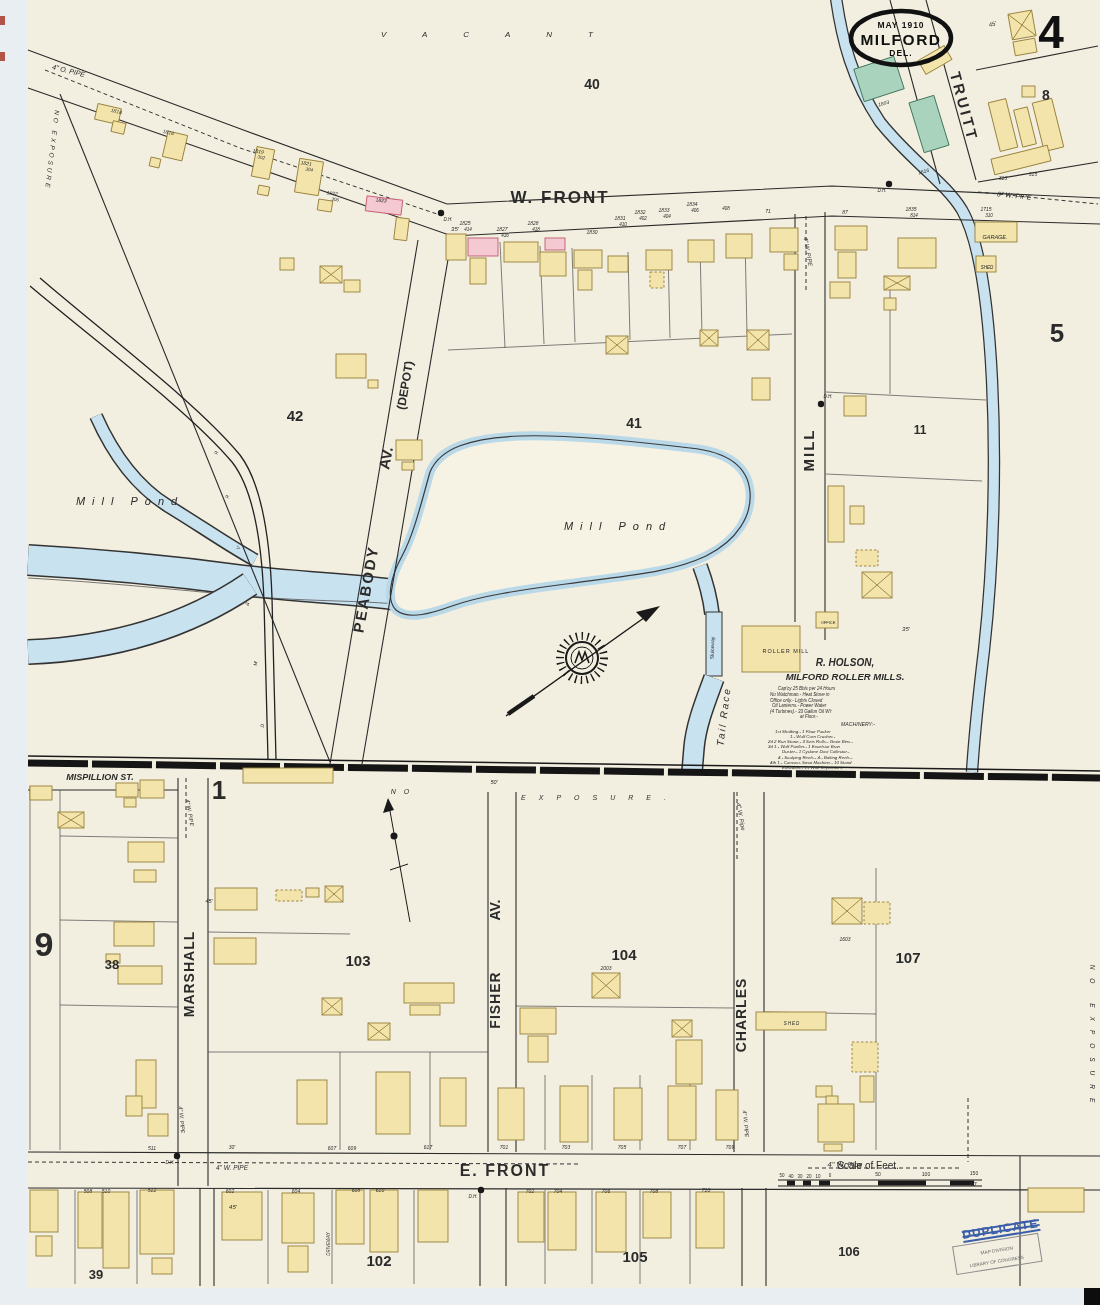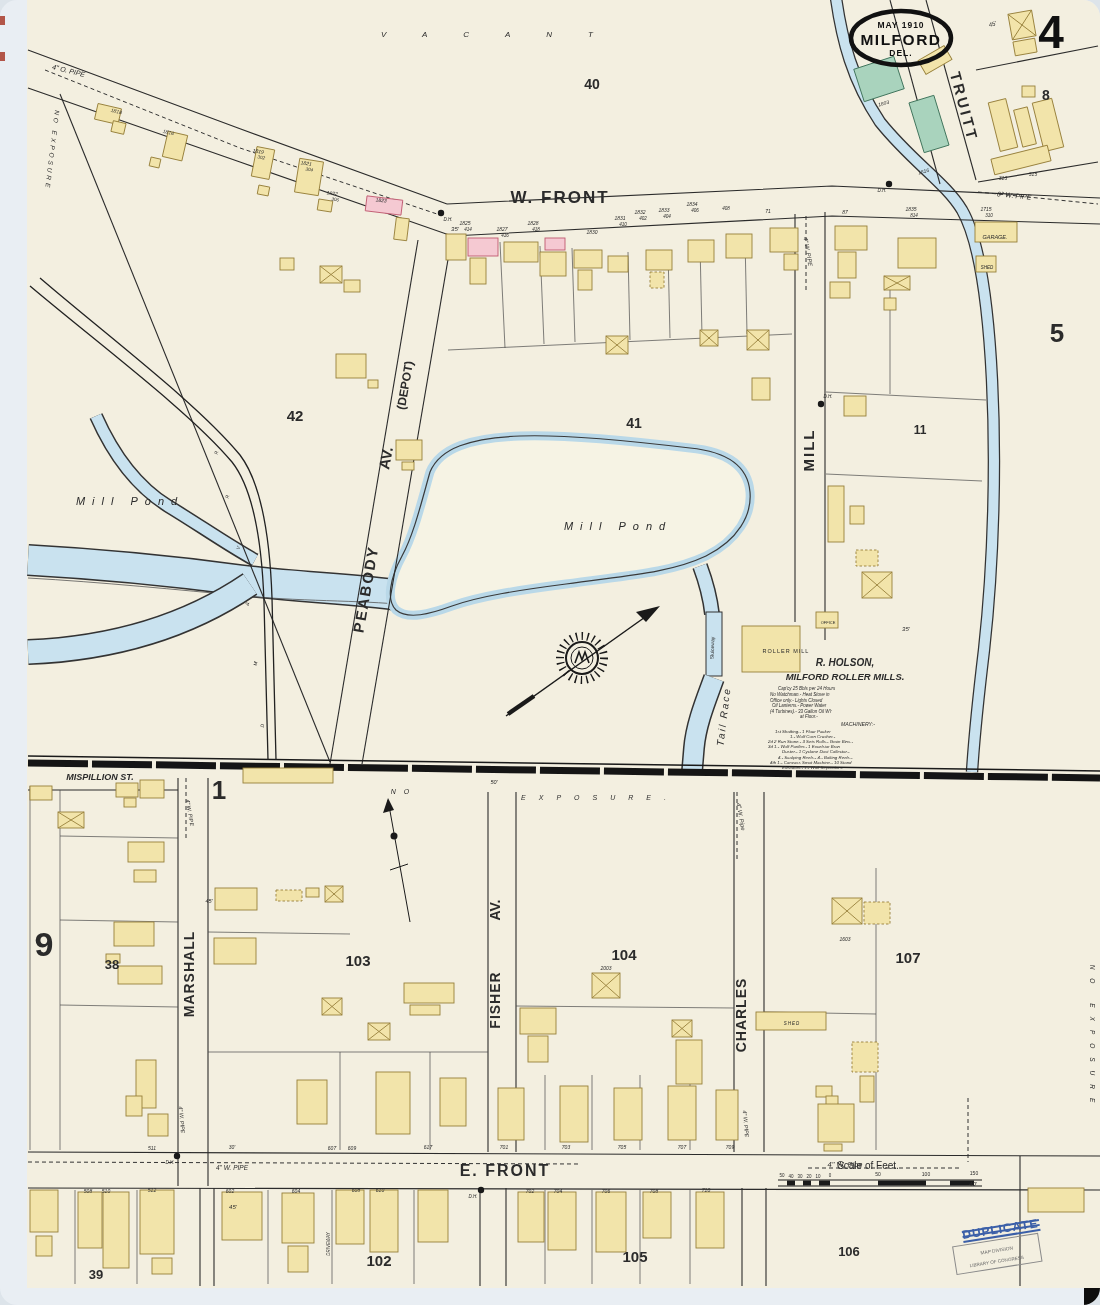--- a/index.html
+++ b/index.html
@@ -1,17 +1,17 @@
 <!DOCTYPE html>
 <html><head>
 <meta charset="utf-8">
 <style>
   html,body{margin:0;padding:0;background:#dde4ea;}
   #stage{position:relative;width:1100px;height:1305px;overflow:hidden;
-         font-family:"Liberation Sans", sans-serif;border-radius:17px;}
+         font-family:"Liberation Sans", sans-serif;}
   svg{display:block;}
   text{font-family:"Liberation Sans", sans-serif;}
 </style>
 </head>
 <body>
 
 <div id="stage">
 <svg id="map-svg" width="1100" height="1305" viewBox="0 0 1100 1305">
 
   <rect x="0" y="0" width="1100" height="1305" fill="#e9eef3"></rect>

